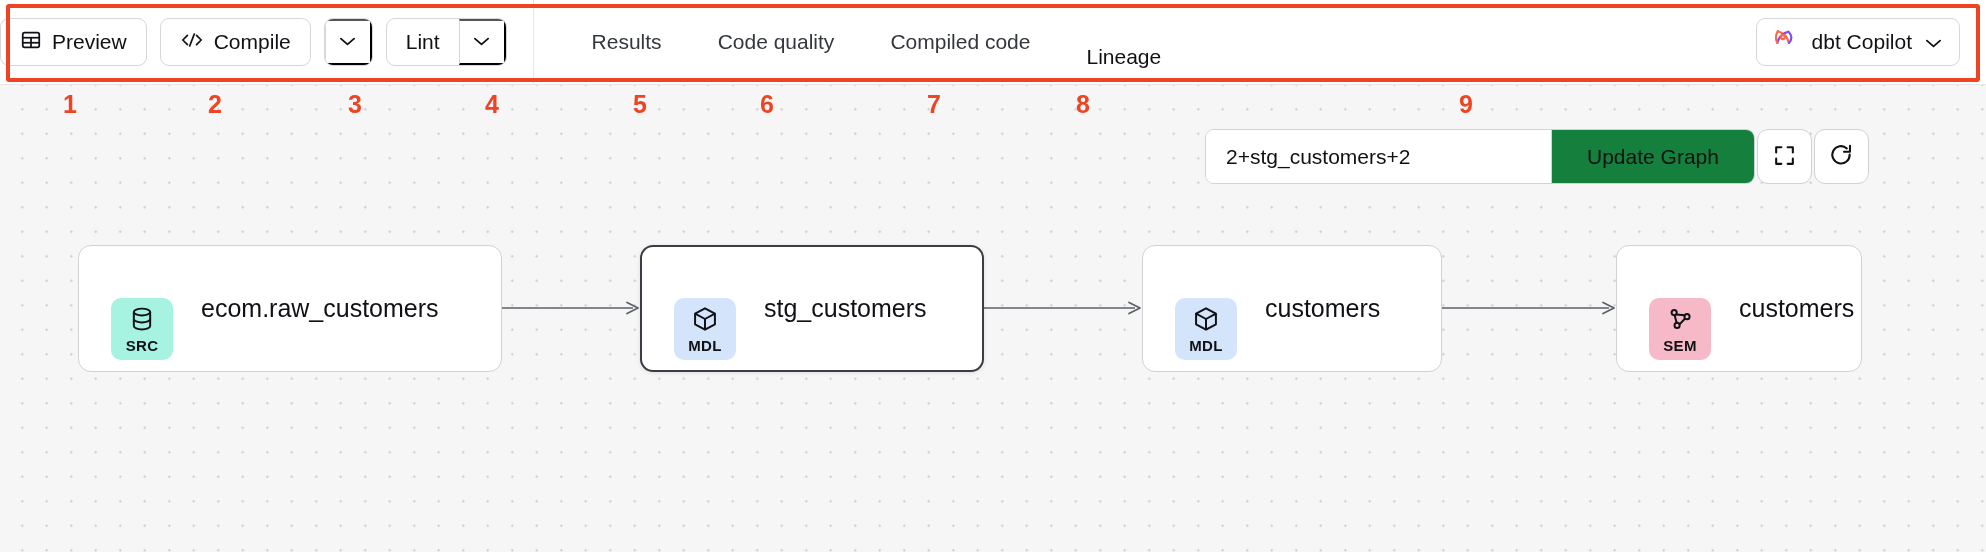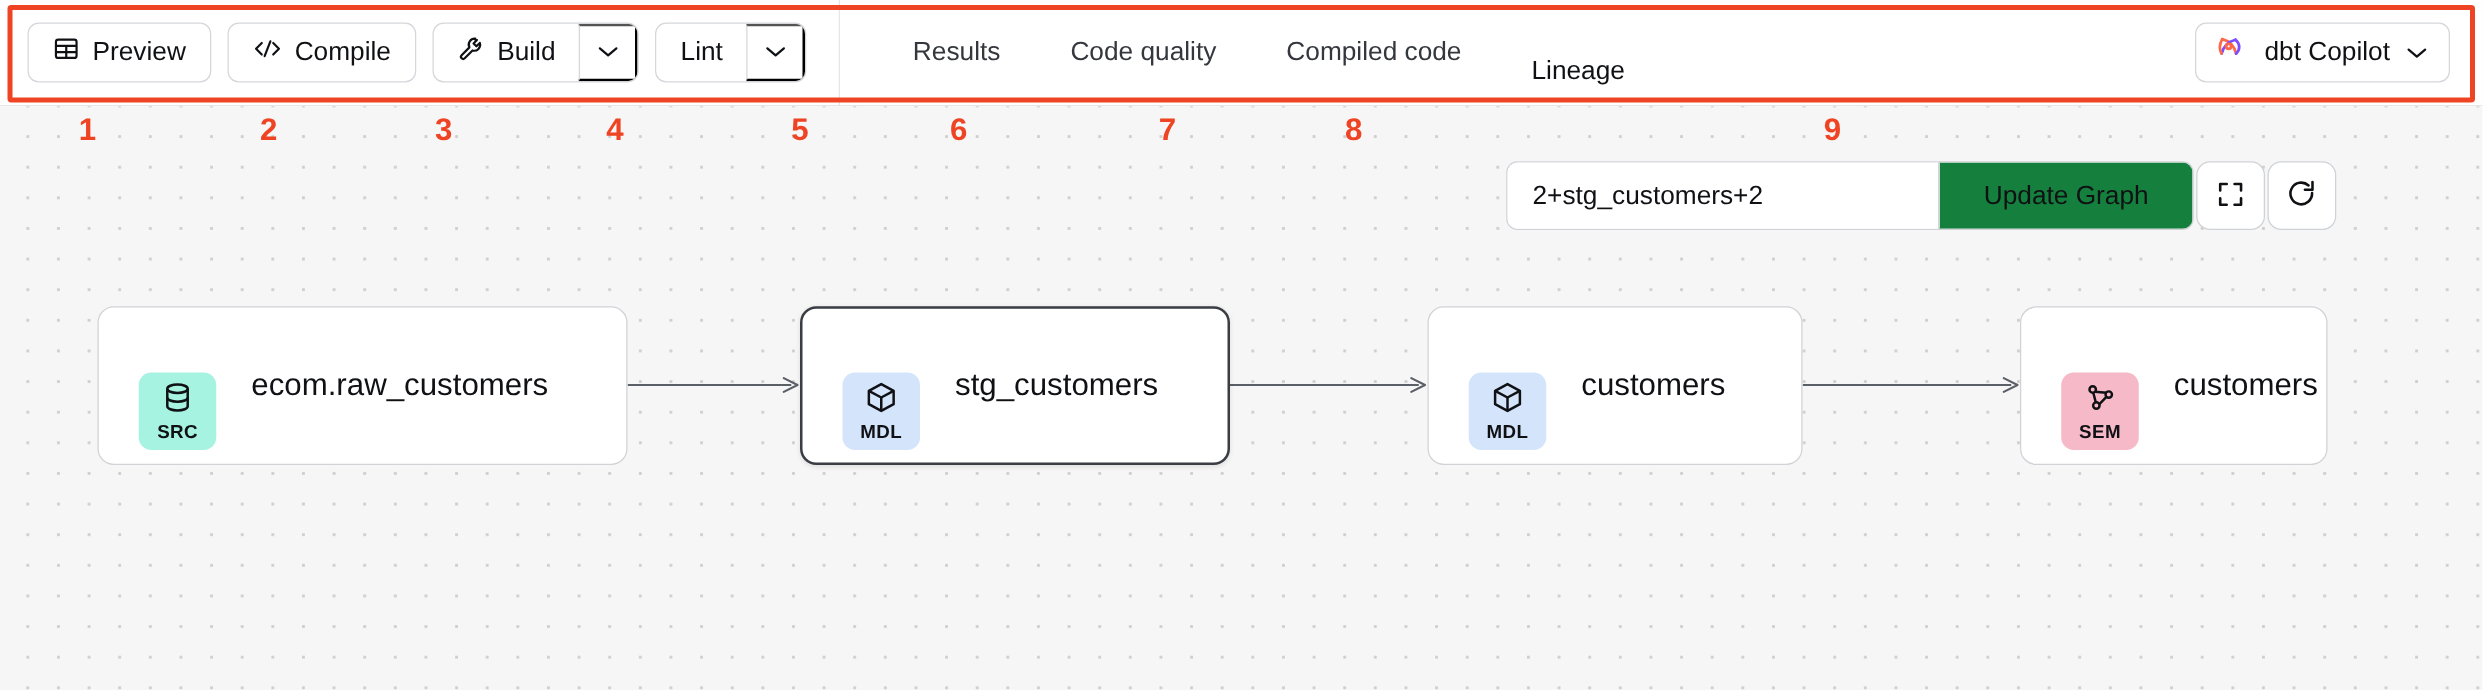--- a/index.html
+++ b/index.html
@@ -39,21 +39,20 @@
     border: 4px solid #ef4423;
     border-radius: 3px;
     pointer-events: none;
     z-index: 40;
   }
 
   .tb-left {
     display: flex;
     align-items: center;
     gap: 13px;
-    padding-left: 22px;
     height: 100%;
   }
 
   .btn {
     display: inline-flex;
     align-items: center;
     justify-content: center;
     gap: 10px;
     height: 48px;
     padding: 0 19px;
@@ -310,28 +309,20 @@
           <svg width="24" height="22" viewBox="0 0 26 24" fill="none" stroke="#101114" stroke-width="1.9" stroke-linecap="round" stroke-linejoin="round">
             <polyline points="8,7 3,12 8,17"></polyline>
             <line x1="15.5" y1="5.5" x2="10.5" y2="18.5"></line>
             <polyline points="18,7 23,12 18,17"></polyline>
           </svg>
         </span>
         <span>Compile</span>
       </button>
 
       <div class="split">
-        <button class="split-main">
-          <span>
-            <svg width="22" height="22" viewBox="0 0 24 24" fill="none" stroke="#101114" stroke-width="1.9" stroke-linecap="round" stroke-linejoin="round">
-              <path d="M15.5 3.2a5.2 5.2 0 0 0-5.1 7.6L3.6 17.6a1.9 1.9 0 0 0 2.7 2.7l6.8-6.8a5.2 5.2 0 0 0 6.4-6.6l-3 3-2.5-2.5 3-3a5.2 5.2 0 0 0-1.5-.2z"></path>
-            </svg>
-          </span>
-          <span>Build</span>
-        </button>
         <button class="split-caret">
           <span>
             <svg width="17" height="11" viewBox="0 0 18 11" fill="none" stroke="#101114" stroke-width="1.9" stroke-linecap="round" stroke-linejoin="round">
               <polyline points="2,2.5 9,8.5 16,2.5"></polyline>
             </svg>
           </span>
         </button>
       </div>
 
       <div class="split">

